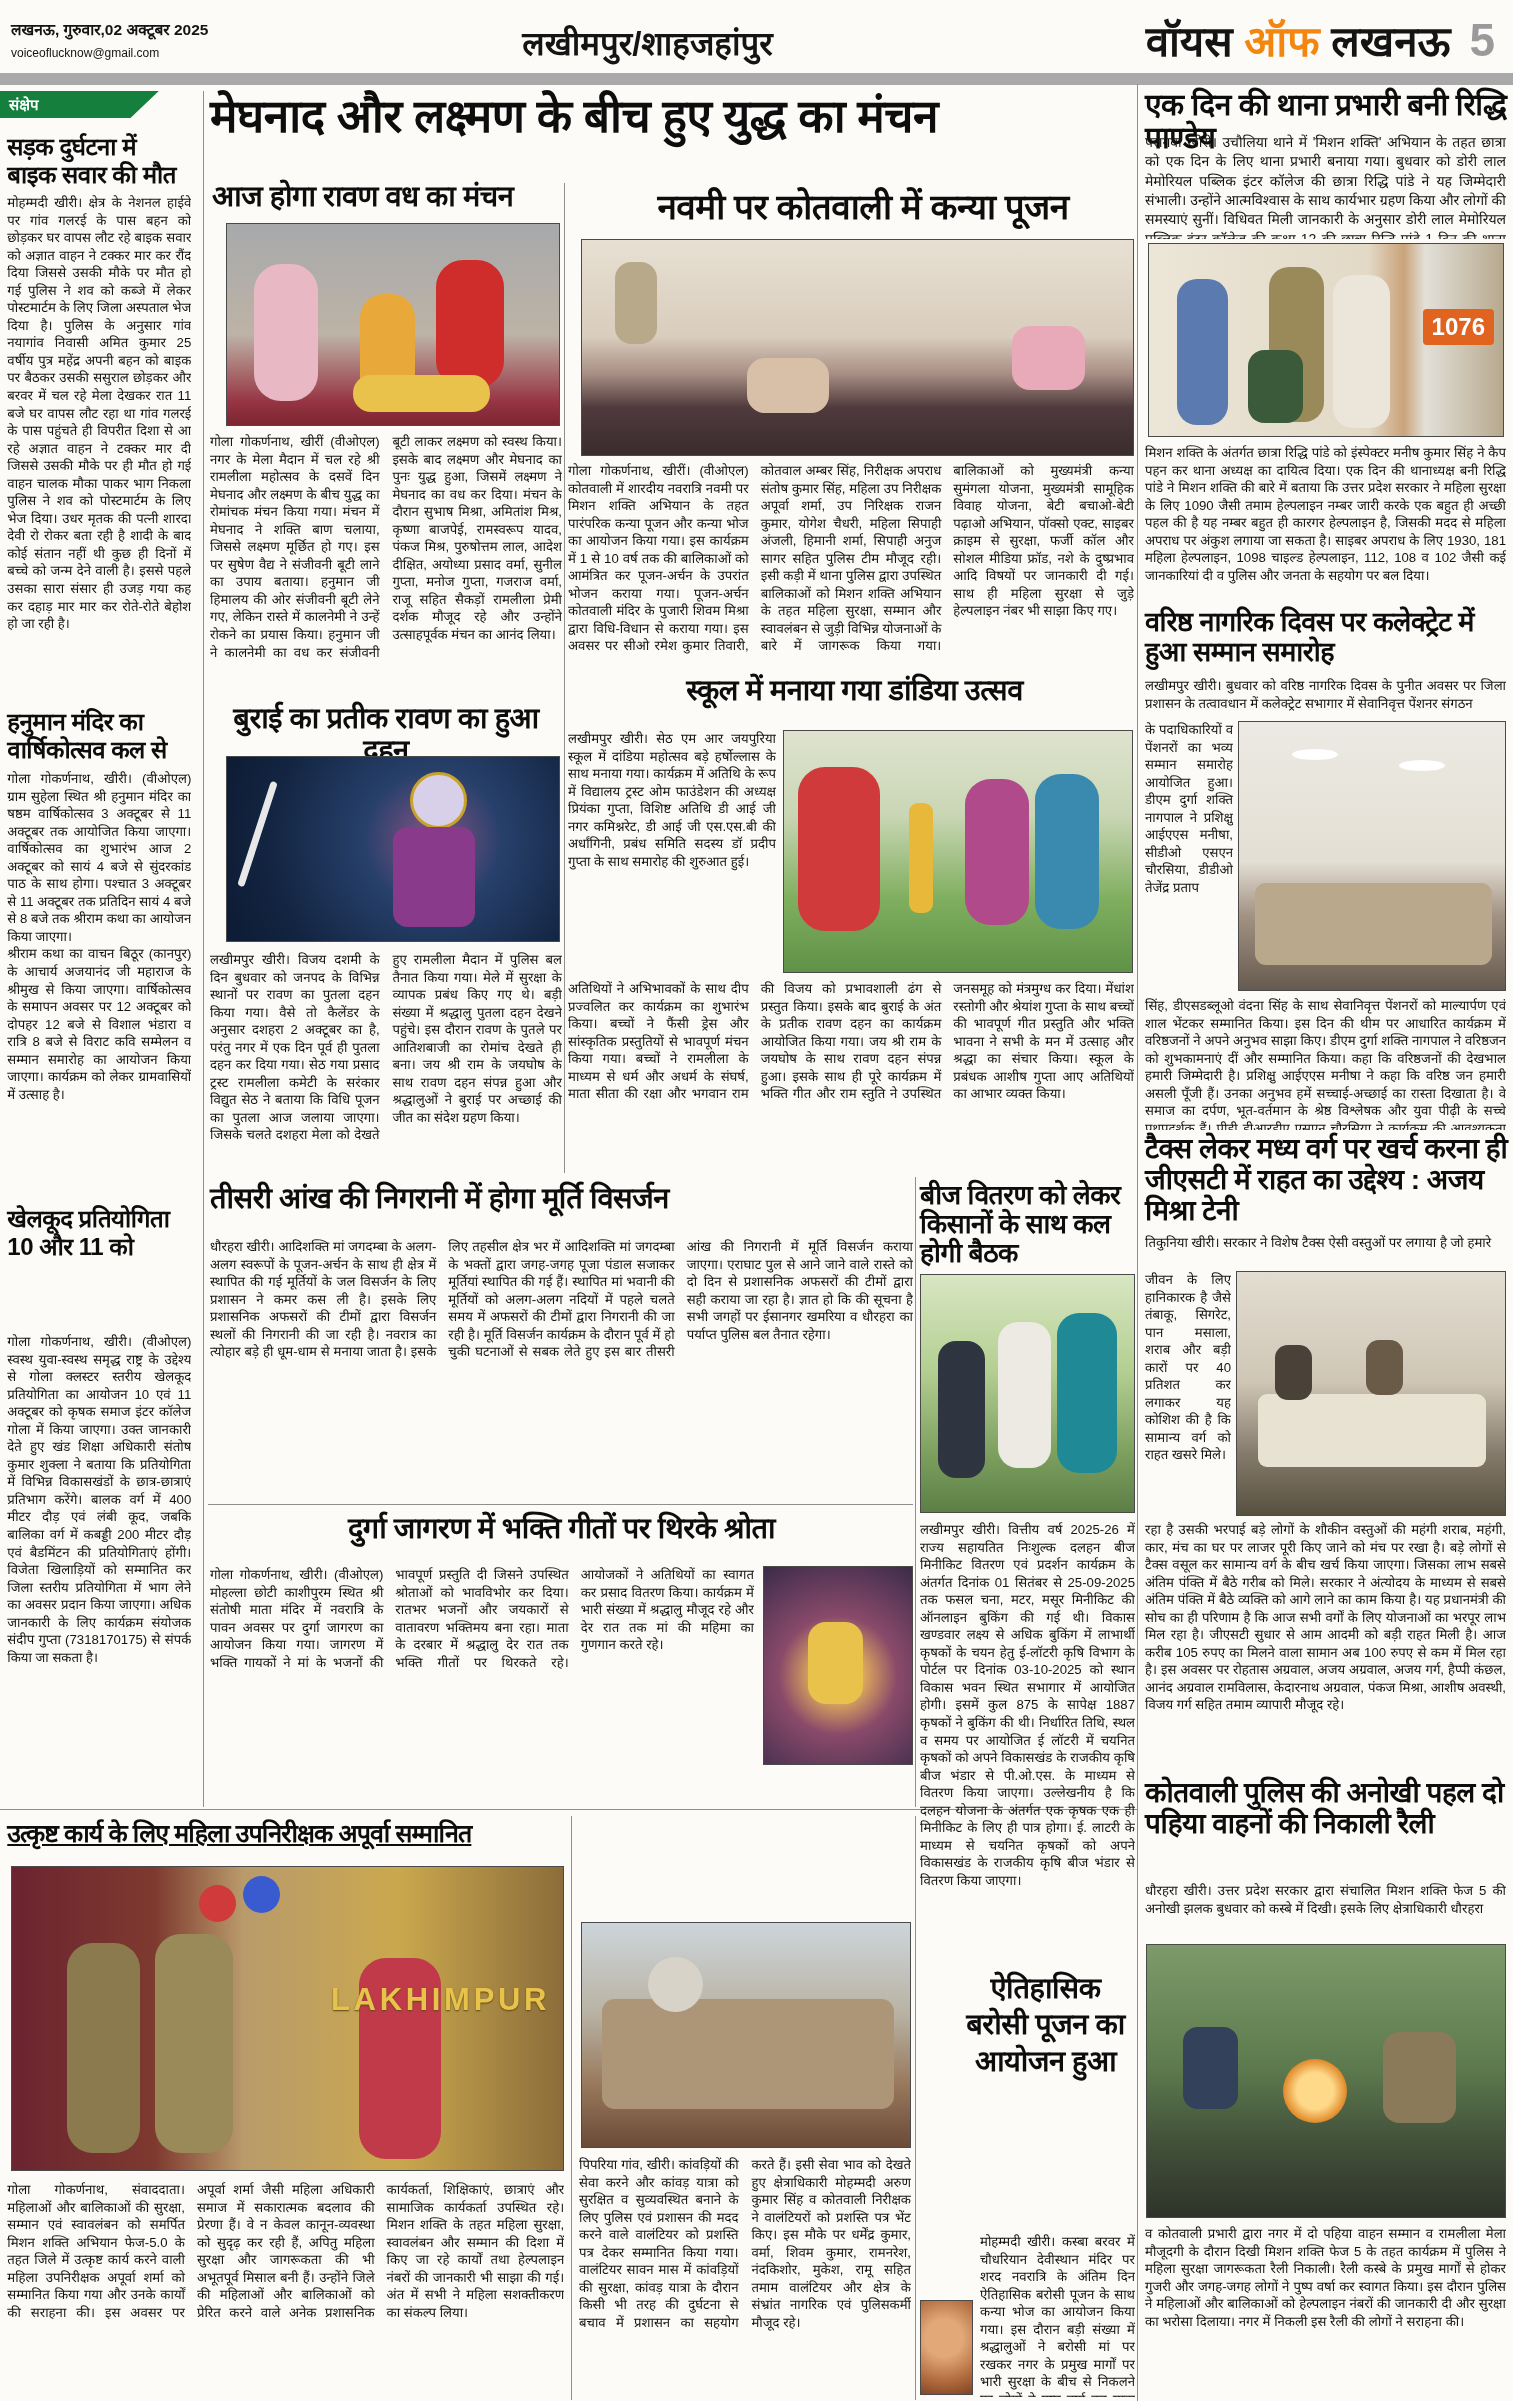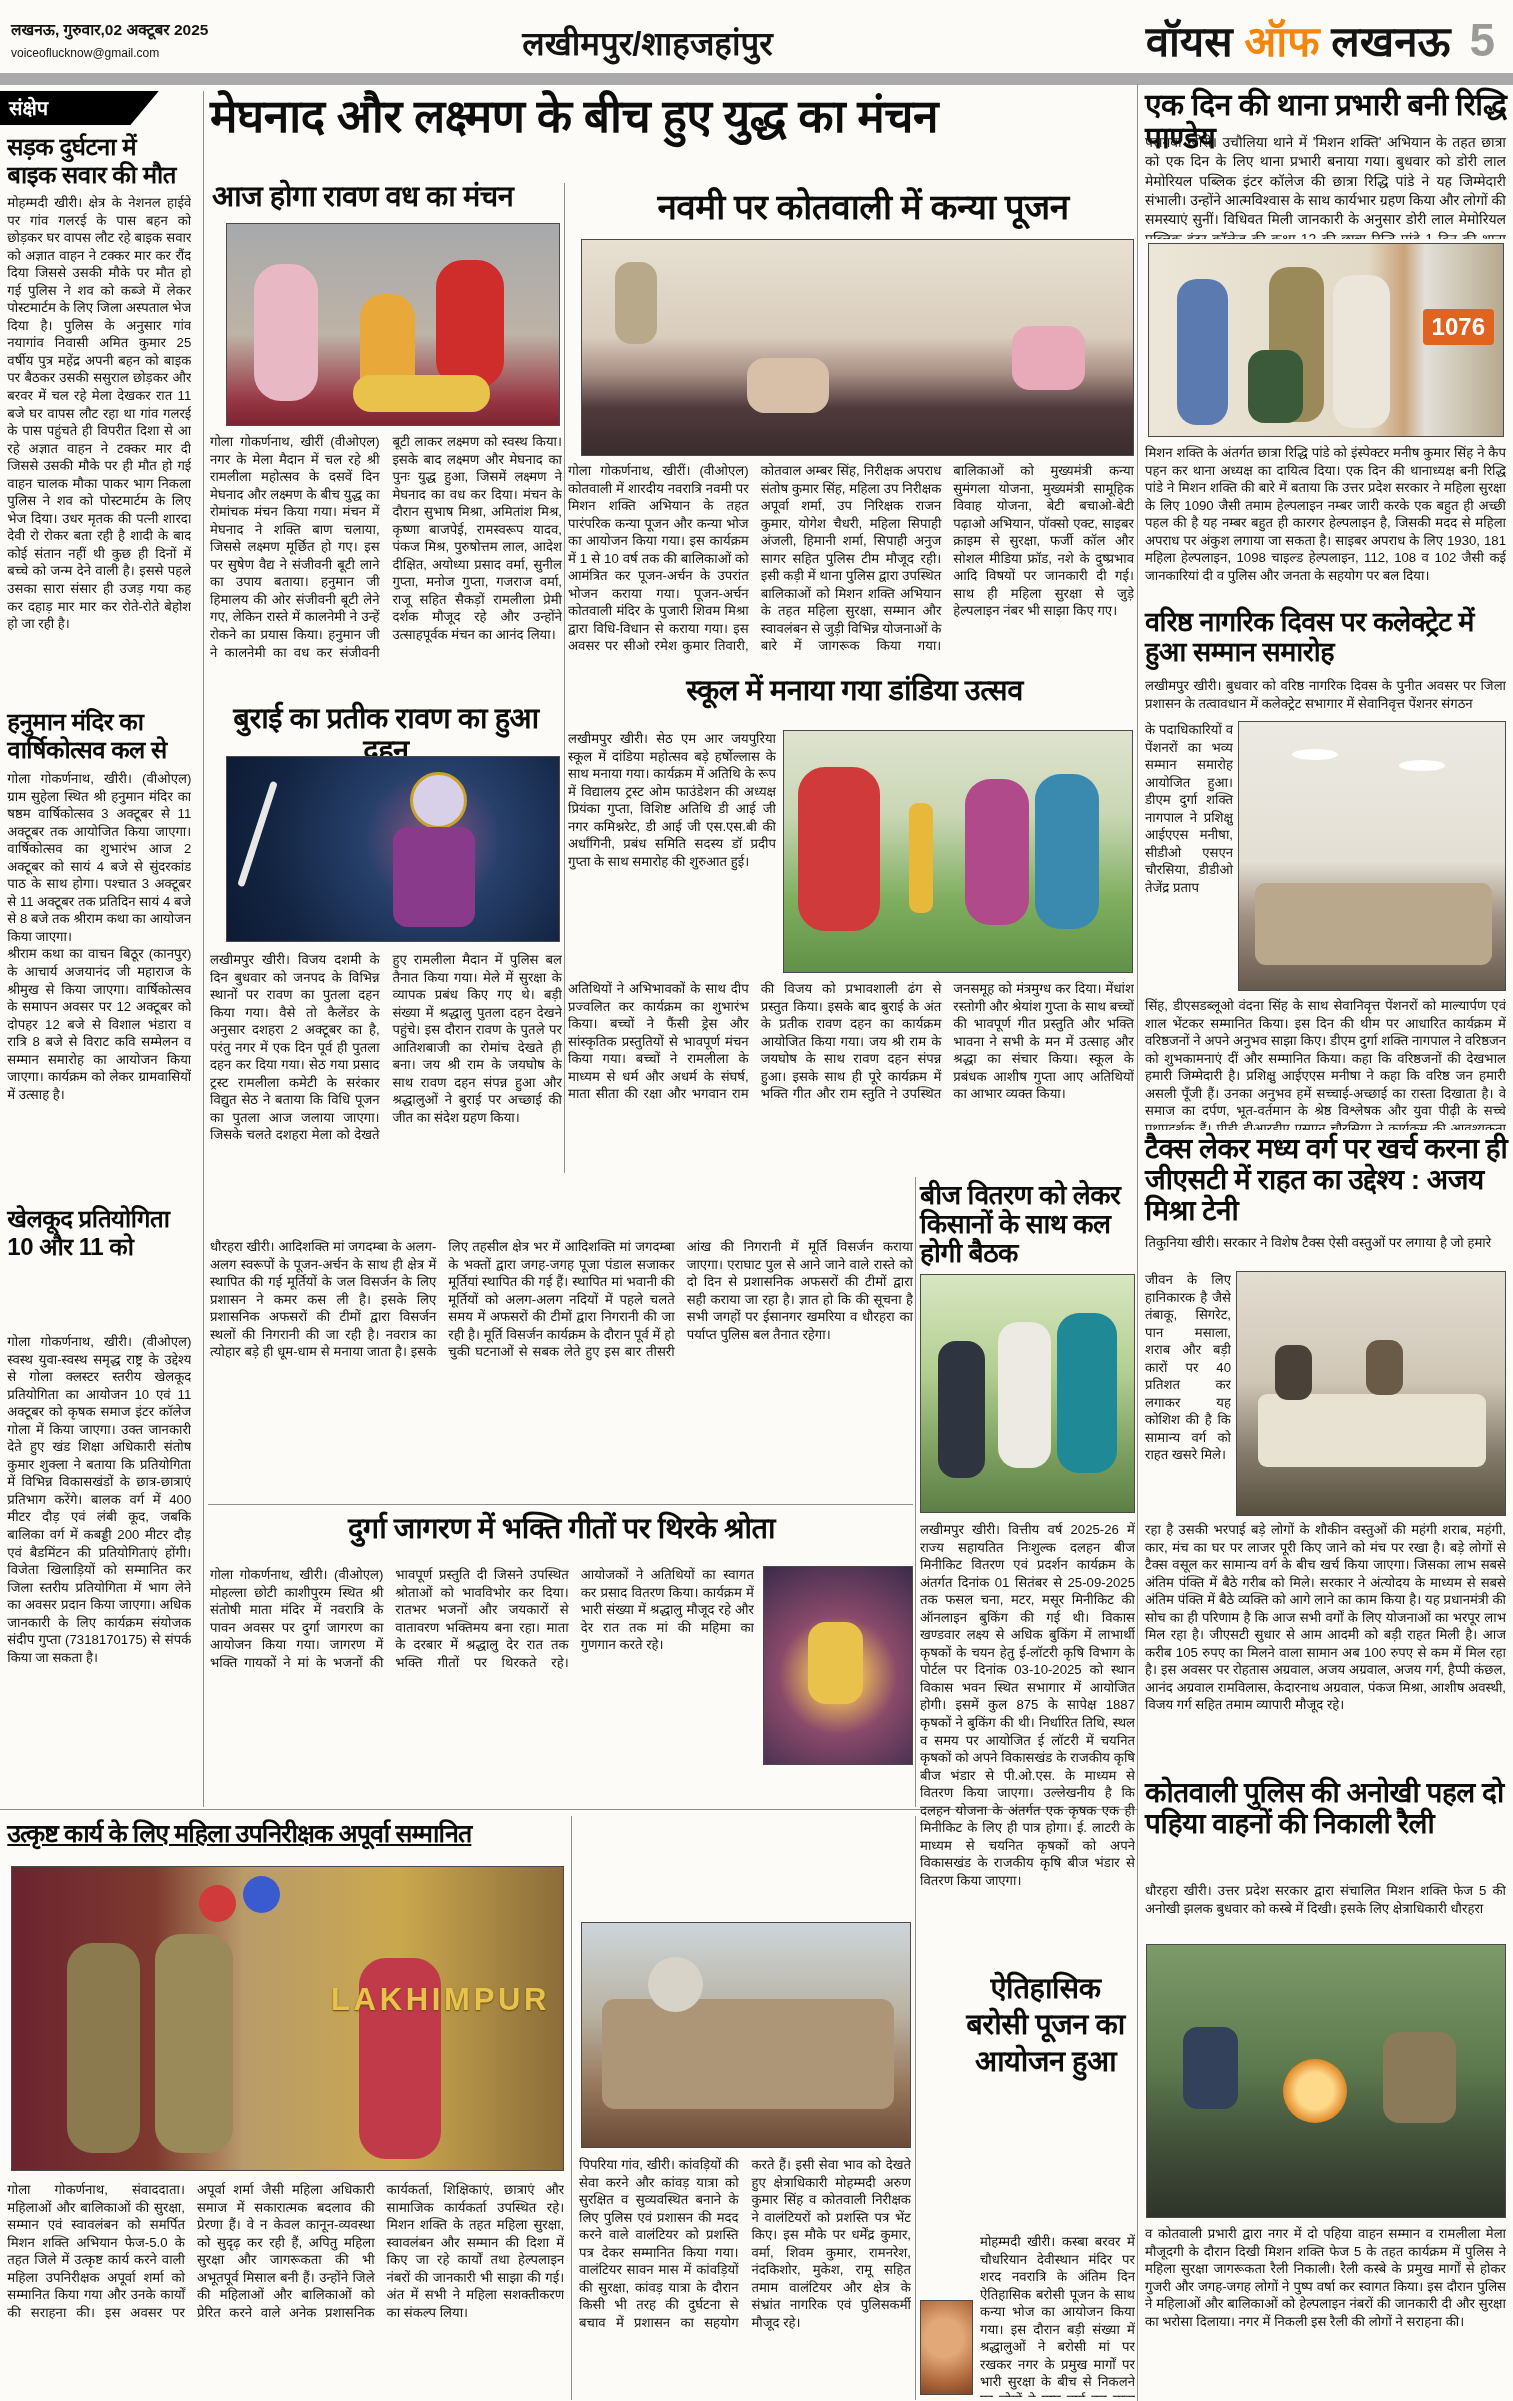--- a/index.html
+++ b/index.html
@@ -22,21 +22,21 @@
   .hl-lg{font-size:35px;}
   .hl-md{font-size:29px;}
   .hl-sm{font-size:24px;line-height:1.15;}
   .ctr{text-align:center;}
   .rt{text-align:center;}
   .body-text{font-size:13.2px;line-height:1.33;text-align:justify;overflow:hidden;
              word-break:break-word;white-space:pre-line;}
   .lead{font-size:14px;line-height:1.38;}
   .cols-2{column-count:2;column-gap:12.8px;}
   .cols-3{column-count:3;column-gap:12px;}
-  .sankshep{background:#000000;color:#fff;font-size:20px;font-weight:700;
+  .sankshep{background:#15803d;color:#fff;font-size:15px;font-weight:700;
             padding:2.7px 12.8px 4.6px 9px;clip-path:polygon(0 0,100% 0,82% 100%,0 100%);}
   
   .photo{position:absolute;border:0.9px solid #4a4a4a;box-sizing:border-box;overflow:hidden;}
   .blob{position:absolute;border-radius:50%;}
   .ph-ramlila{background:linear-gradient(180deg,#a7a9ab 0%,#bdb3a6 55%,#973644 88%,#7c2431 100%);}
   .ph-kanya{background:linear-gradient(180deg,#e7e0d2 0%,#d9cdbd 45%,#a98f85 62%,#4f3a3c 78%,#3a2c2f 100%);}
   .ph-riddhi{background:linear-gradient(90deg,#ece6d8 0%,#e2d9c6 62%,#caa37a 72%,#e2e0d8 78%,#b7a98e 100%);}
   .ph-ravan{background:radial-gradient(circle at 62% 45%,#6e4f7e 0 8%,#27406b 30%,#132542 70%,#0d1b33 100%);}
   .ph-dandiya{background:linear-gradient(180deg,#dfe3cf 0%,#c9d6b4 35%,#7fae5e 70%,#5f9147 100%);}
   .ph-senior{background:linear-gradient(180deg,#eceae3 0%,#e3dfd4 52%,#a39384 72%,#665a4e 100%);}
@@ -117,20 +117,21 @@
   <div class="abs hl hl-md ctr" style="left:575px;top:675px;width:559px;">स्कूल में मनाया गया डांडिया उत्सव</div>
   <div class="abs body-text" style="left:568px;top:730px;width:208px;height:245px;">लखीमपुर खीरी। सेठ एम आर जयपुरिया स्कूल में दांडिया महोत्सव बड़े हर्षोल्लास के साथ मनाया गया। कार्यक्रम में अतिथि के रूप में विद्यालय ट्रस्ट ओम फाउंडेशन की अध्यक्ष प्रियंका गुप्ता, विशिष्ट अतिथि डी आई जी नगर कमिश्नरेट, डी आई जी एस.एस.बी की अर्धांगिनी, प्रबंध समिति सदस्य डॉ प्रदीप गुप्ता के साथ समारोह की शुरुआत हुई।</div>
   <div class="photo ph-dandiya" style="left:783px;top:730px;width:350px;height:243px;">
     <span class="blob" style="left:4%;top:15%;width:82px;height:164px;background:#d03a3a;border-radius:27px;"></span>
     <span class="blob" style="left:52%;top:20%;width:64px;height:146px;background:#b04a8a;border-radius:25.6px;"></span>
     <span class="blob" style="left:72%;top:18%;width:64px;height:155px;background:#3a8ab0;border-radius:25.6px;"></span>
     <span class="blob" style="left:36%;top:30%;width:24px;height:110px;background:#e8b83a;border-radius:9px;"></span>
   </div>
   <div class="abs body-text cols-3" style="left:568px;top:980px;width:566px;height:190px;">अतिथियों ने अभिभावकों के साथ दीप प्रज्वलित कर कार्यक्रम का शुभारंभ किया। बच्चों ने फैंसी ड्रेस और सांस्कृतिक प्रस्तुतियों से भावपूर्ण मंचन किया गया। बच्चों ने रामलीला के माध्यम से धर्म और अधर्म के संघर्ष, माता सीता की रक्षा और भगवान राम की विजय को प्रभावशाली ढंग से प्रस्तुत किया। इसके बाद बुराई के अंत के प्रतीक रावण दहन का कार्यक्रम आयोजित किया गया। जय श्री राम के जयघोष के साथ रावण दहन संपन्न हुआ। इसके साथ ही पूरे कार्यक्रम में भक्ति गीत और राम स्तुति ने उपस्थित जनसमूह को मंत्रमुग्ध कर दिया। मेंधांश रस्तोगी और श्रेयांश गुप्ता के साथ बच्चों की भावपूर्ण गीत प्रस्तुति और भक्ति भावना ने सभी के मन में उत्साह और श्रद्धा का संचार किया। स्कूल के प्रबंधक आशीष गुप्ता आए अतिथियों का आभार व्यक्त किया।</div>
 
+  <div class="abs hl hl-md" style="left:210px;top:1183px;width:703px;">तीसरी आंख की निगरानी में होगा मूर्ति विसर्जन</div>
   <div class="abs body-text cols-3" style="left:210px;top:1238px;width:703px;height:259px;">धौरहरा खीरी। आदिशक्ति मां जगदम्बा के अलग-अलग स्वरूपों के पूजन-अर्चन के साथ ही क्षेत्र में स्थापित की गई मूर्तियों के जल विसर्जन के लिए प्रशासन ने कमर कस ली है। इसके लिए प्रशासनिक अफसरों की टीमों द्वारा विसर्जन स्थलों की निगरानी की जा रही है। नवरात्र का त्योहार बड़े ही धूम-धाम से मनाया जाता है। इसके लिए तहसील क्षेत्र भर में आदिशक्ति मां जगदम्बा के भक्तों द्वारा जगह-जगह पूजा पंडाल सजाकर मूर्तियां स्थापित की गई हैं। स्थापित मां भवानी की मूर्तियों को अलग-अलग नदियों में पहले चलते समय में अफसरों की टीमों द्वारा निगरानी की जा रही है। मूर्ति विसर्जन कार्यक्रम के दौरान पूर्व में हो चुकी घटनाओं से सबक लेते हुए इस बार तीसरी आंख की निगरानी में मूर्ति विसर्जन कराया जाएगा। एराघाट पुल से आने जाने वाले रास्ते को दो दिन से प्रशासनिक अफसरों की टीमों द्वारा सही कराया जा रहा है। ज्ञात हो कि की सूचना है सभी जगहों पर ईसानगर खमरिया व धौरहरा का पर्याप्त पुलिस बल तैनात रहेगा।</div>
 
   <div class="abs hl" style="left:920px;top:1181px;width:215px;font-size:26.5px;">बीज वितरण को लेकर किसानों के साथ कल होगी बैठक</div>
   <div class="photo ph-beej" style="left:920px;top:1274px;width:215px;height:239px;">
     <span class="blob" style="left:8%;top:28%;width:47px;height:137px;background:#2e3440;border-radius:18px;"></span>
     <span class="blob" style="left:36%;top:20%;width:53px;height:146px;background:#eceae2;border-radius:20px;"></span>
     <span class="blob" style="left:64%;top:16%;width:60px;height:160px;background:#1f8a96;border-radius:22px;"></span>
   </div>
   <div class="abs body-text" style="left:920px;top:1521px;width:215px;height:436px;">लखीमपुर खीरी। वित्तीय वर्ष 2025-26 में राज्य सहायतित निःशुल्क दलहन बीज मिनीकिट वितरण एवं प्रदर्शन कार्यक्रम के अंतर्गत दिनांक 01 सितंबर से 25-09-2025 तक फसल चना, मटर, मसूर मिनीकिट की ऑनलाइन बुकिंग की गई थी। विकास खण्डवार लक्ष्य से अधिक बुकिंग में लाभार्थी कृषकों के चयन हेतु ई-लॉटरी कृषि विभाग के पोर्टल पर दिनांक 03-10-2025 को स्थान विकास भवन स्थित सभागार में आयोजित होगी। इसमें कुल 875 के सापेक्ष 1887 कृषकों ने बुकिंग की थी। निर्धारित तिथि, स्थल व समय पर आयोजित ई लॉटरी में चयनित कृषकों को अपने विकासखंड के राजकीय कृषि बीज भंडार से पी.ओ.एस. के माध्यम से वितरण किया जाएगा। उल्लेखनीय है कि दलहन योजना के अंतर्गत एक कृषक एक ही मिनीकिट के लिए ही पात्र होगा। ई. लाटरी के माध्यम से चयनित कृषकों को अपने विकासखंड के राजकीय कृषि बीज भंडार से वितरण किया जाएगा।</div>
 

